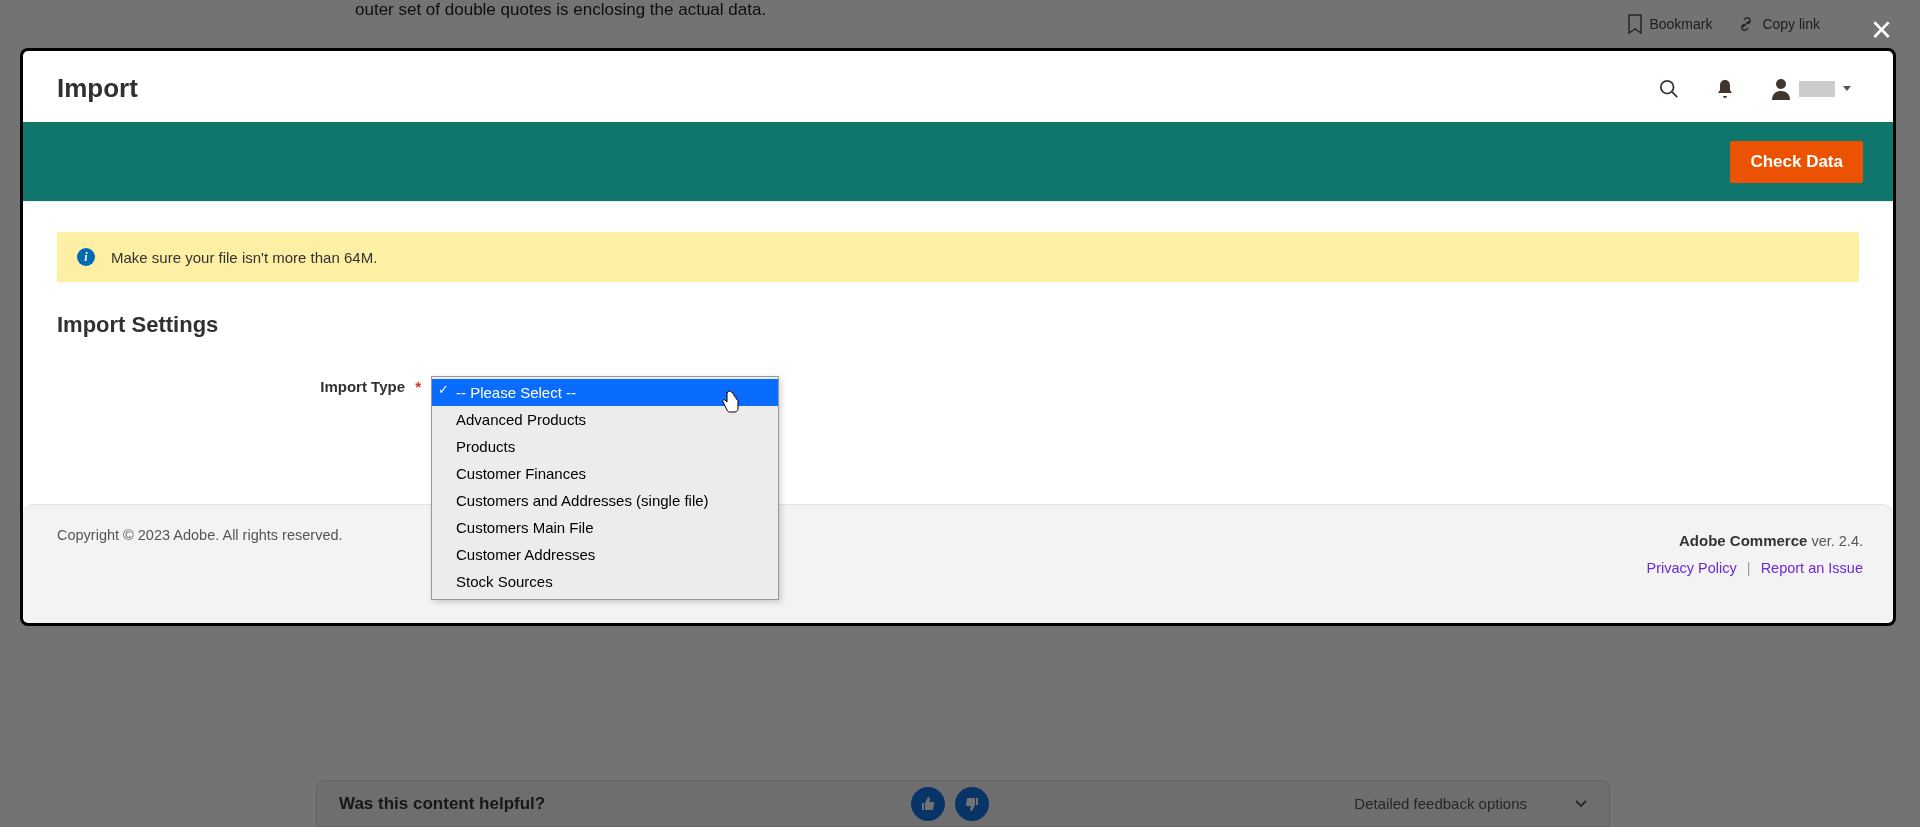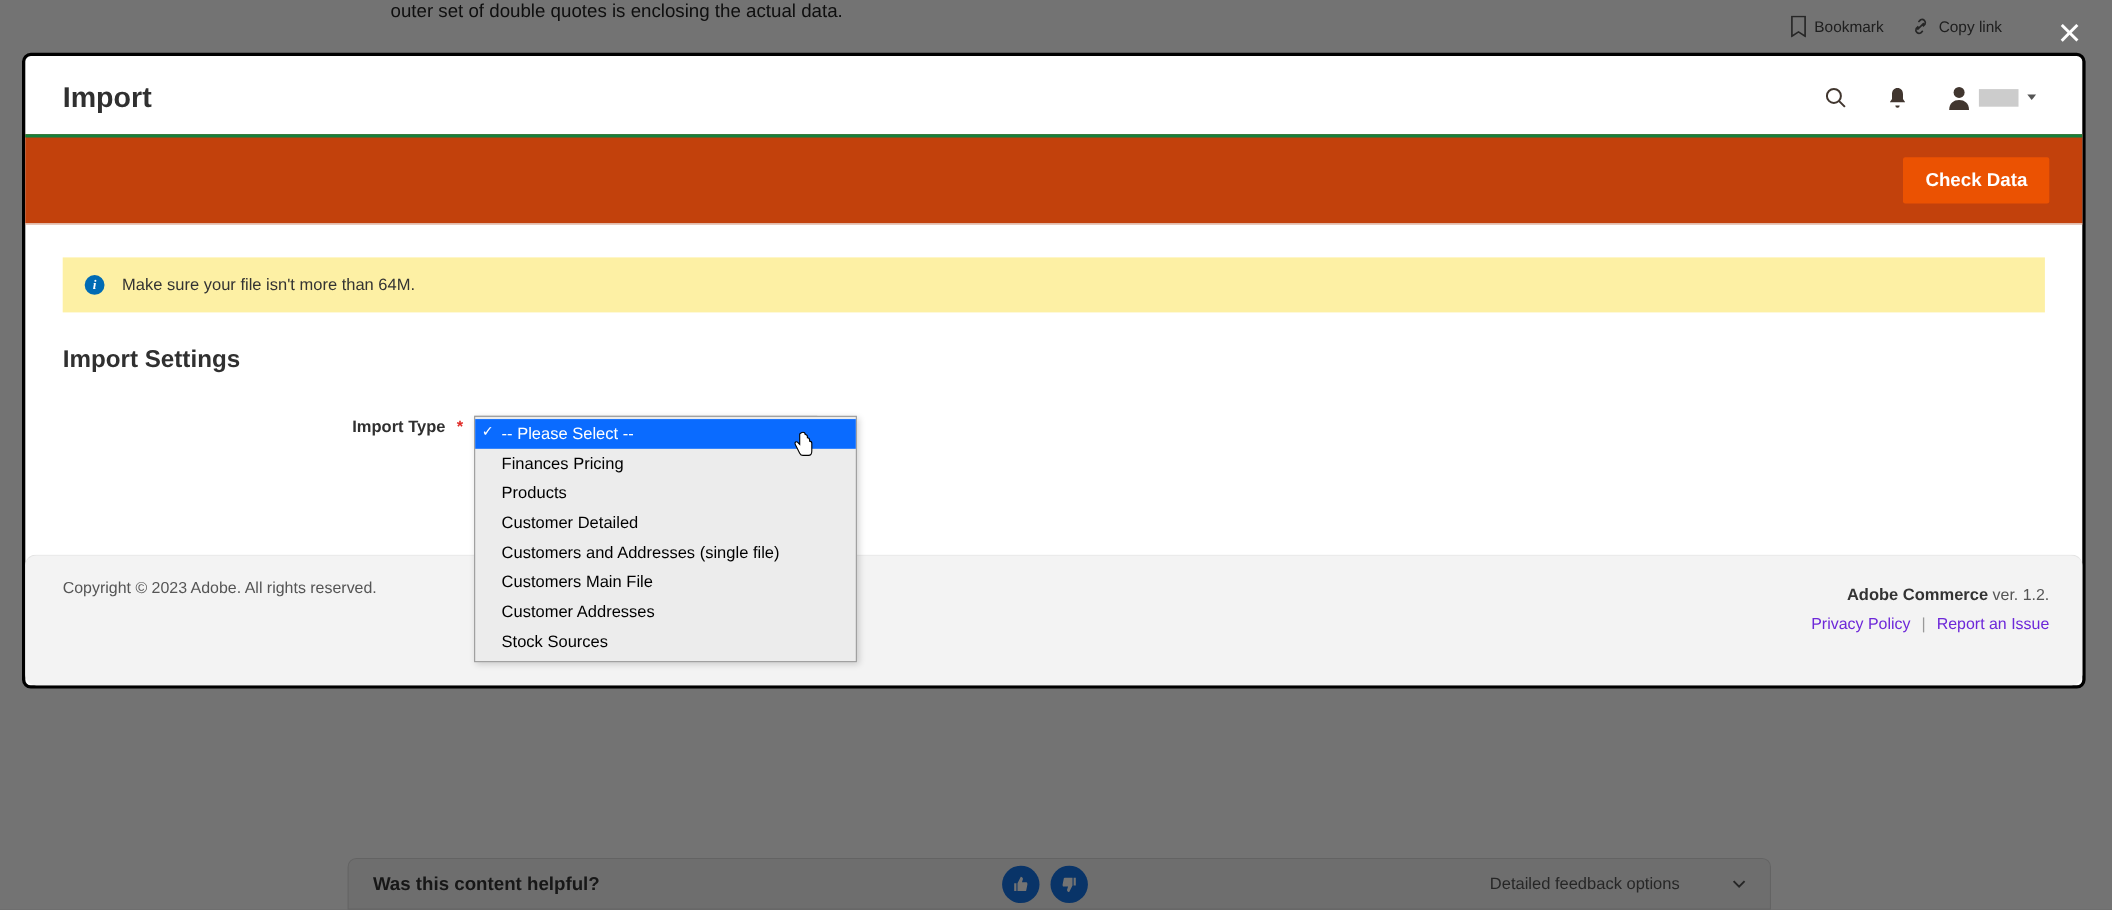--- a/index.html
+++ b/index.html
@@ -105,22 +105,22 @@
   }
   .account-placeholder {
     width: 36px; height: 16px; background:#ccc;
   }
   .caret-down {
     width:0;height:0;border-left:4px solid transparent;border-right:4px solid transparent;border-top:5px solid #555;
   }
 
   .action-bar {
     display:flex; justify-content:flex-end;
-    background: #c2410c;
-    border-top:3px solid #15803d;
+    background: #0f766e;
+    border-top:1px solid #15803d;
     border-bottom:1px solid #eee;
     padding: 18px 30px 18px 0;
     margin: 0 -34px;
   }
   .btn-primary {
     background: #eb5202;
     color: #fff;
     border: none;
     font-weight: 700;
     font-size: 17px;
@@ -327,42 +327,42 @@
       <span class="req-star">*</span>
     </div>
     <div class="select-container">
       <div class="select-box">
         <div class="native-arrow">
             <div class="caret-down"></div>
           </div>
       </div>
       <div class="dropdown" id="dropdown">
           <div class="opt selected">-- Please Select --</div>
-          <div class="opt">Finances Pricing</div>
+          <div class="opt">Advanced Products</div>
           <div class="opt">Products</div>
-          <div class="opt">Customer Detailed</div>
+          <div class="opt">Customer Finances</div>
           <div class="opt">Customers and Addresses (single file)</div>
           <div class="opt">Customers Main File</div>
           <div class="opt">Customer Addresses</div>
           <div class="opt">Stock Sources</div>
         </div>
       <div class="cursor-hand">
         <svg width="20" height="24" viewBox="0 0 20 24">
             <path fill="#fff" stroke="#000" stroke-width="1" d="M6 2v10l-2-2c-1-1-3 0-2 2l4 8c1 2 2 2 3 2h5c2 0 3-2 3-4v-7c0-1-1-2-2-2v-1c0-1-1-2-2-2v-1c0-1-1-2-2-2V3c0-1-1-2-2-2s-3 1-3 2z"></path>
           </svg>
       </div>
     </div>
   </div>
 
   <div class="modal-footer">
     <div>Copyright © 2023 Adobe. All rights reserved.</div>
     <div class="footer-right">
       <div>
         <span class="product-name">Adobe Commerce</span>
-        <span>ver. 1.2.</span>
+        <span>ver. 2.4.</span>
       </div>
       <div>
         <span class="footer-link">Privacy Policy</span>
         <span class="footer-sep">|</span>
         <span class="footer-link">Report an Issue</span>
       </div>
     </div>
   </div>
 
 </div>

